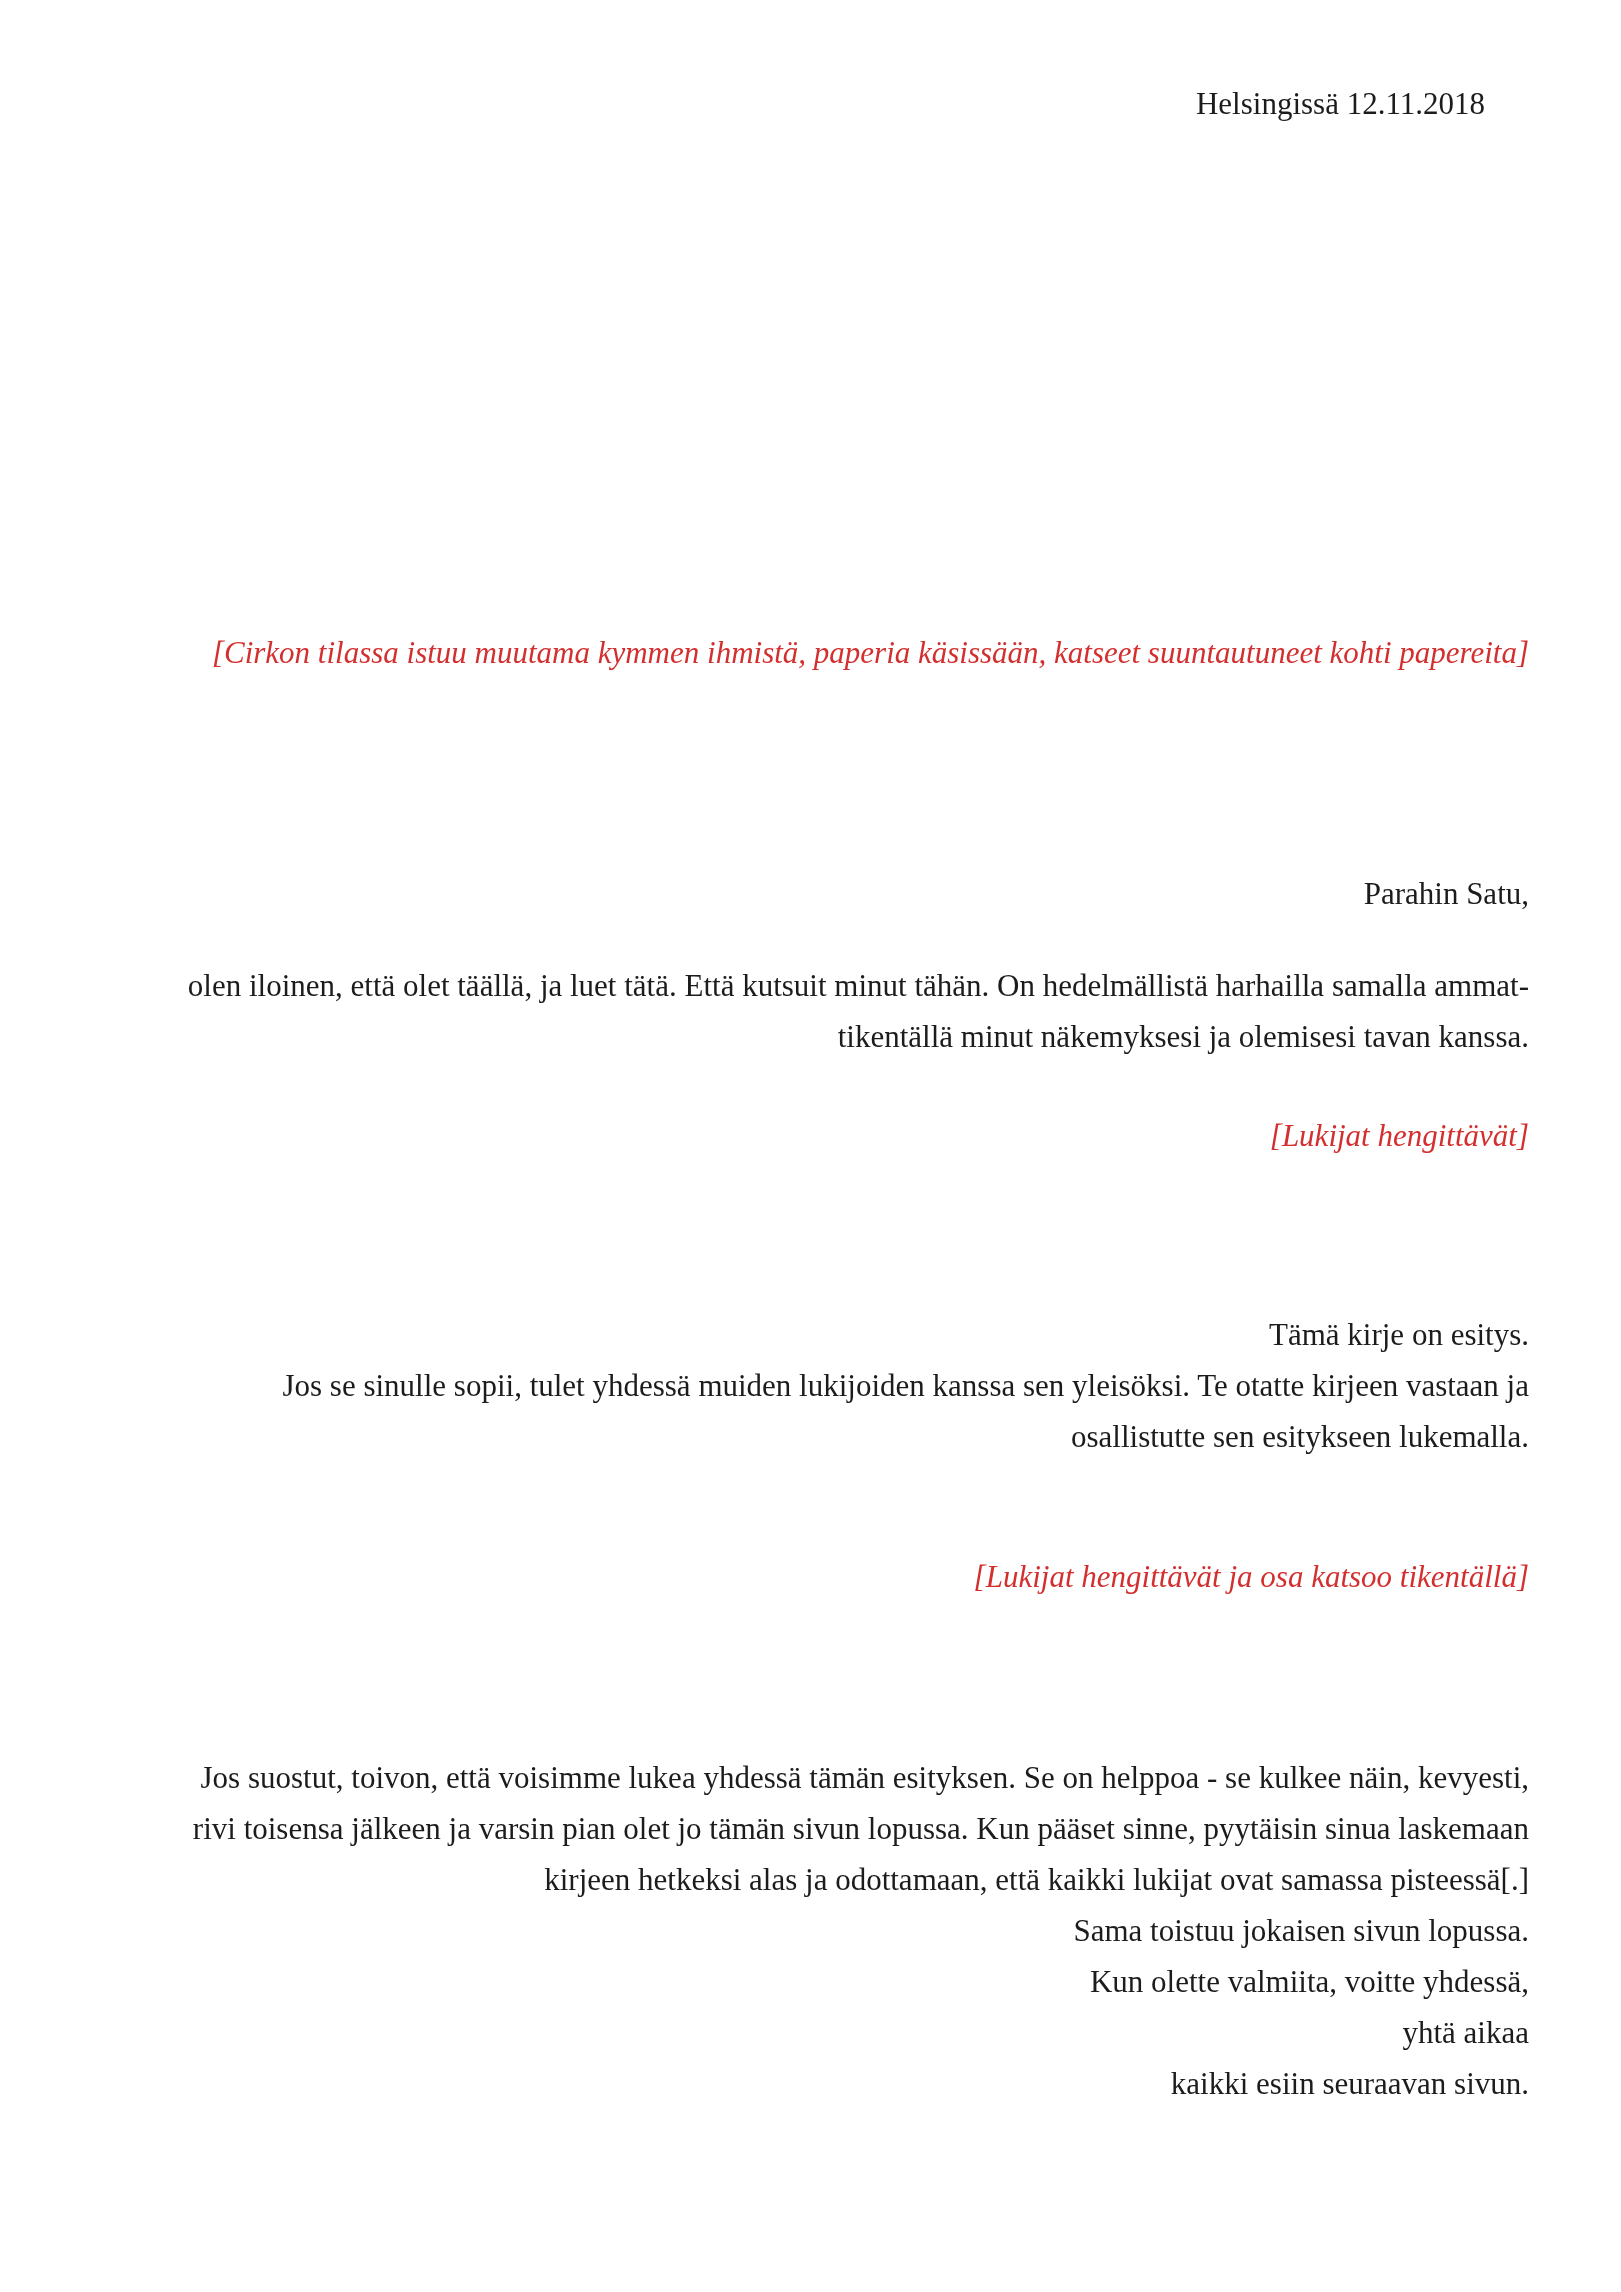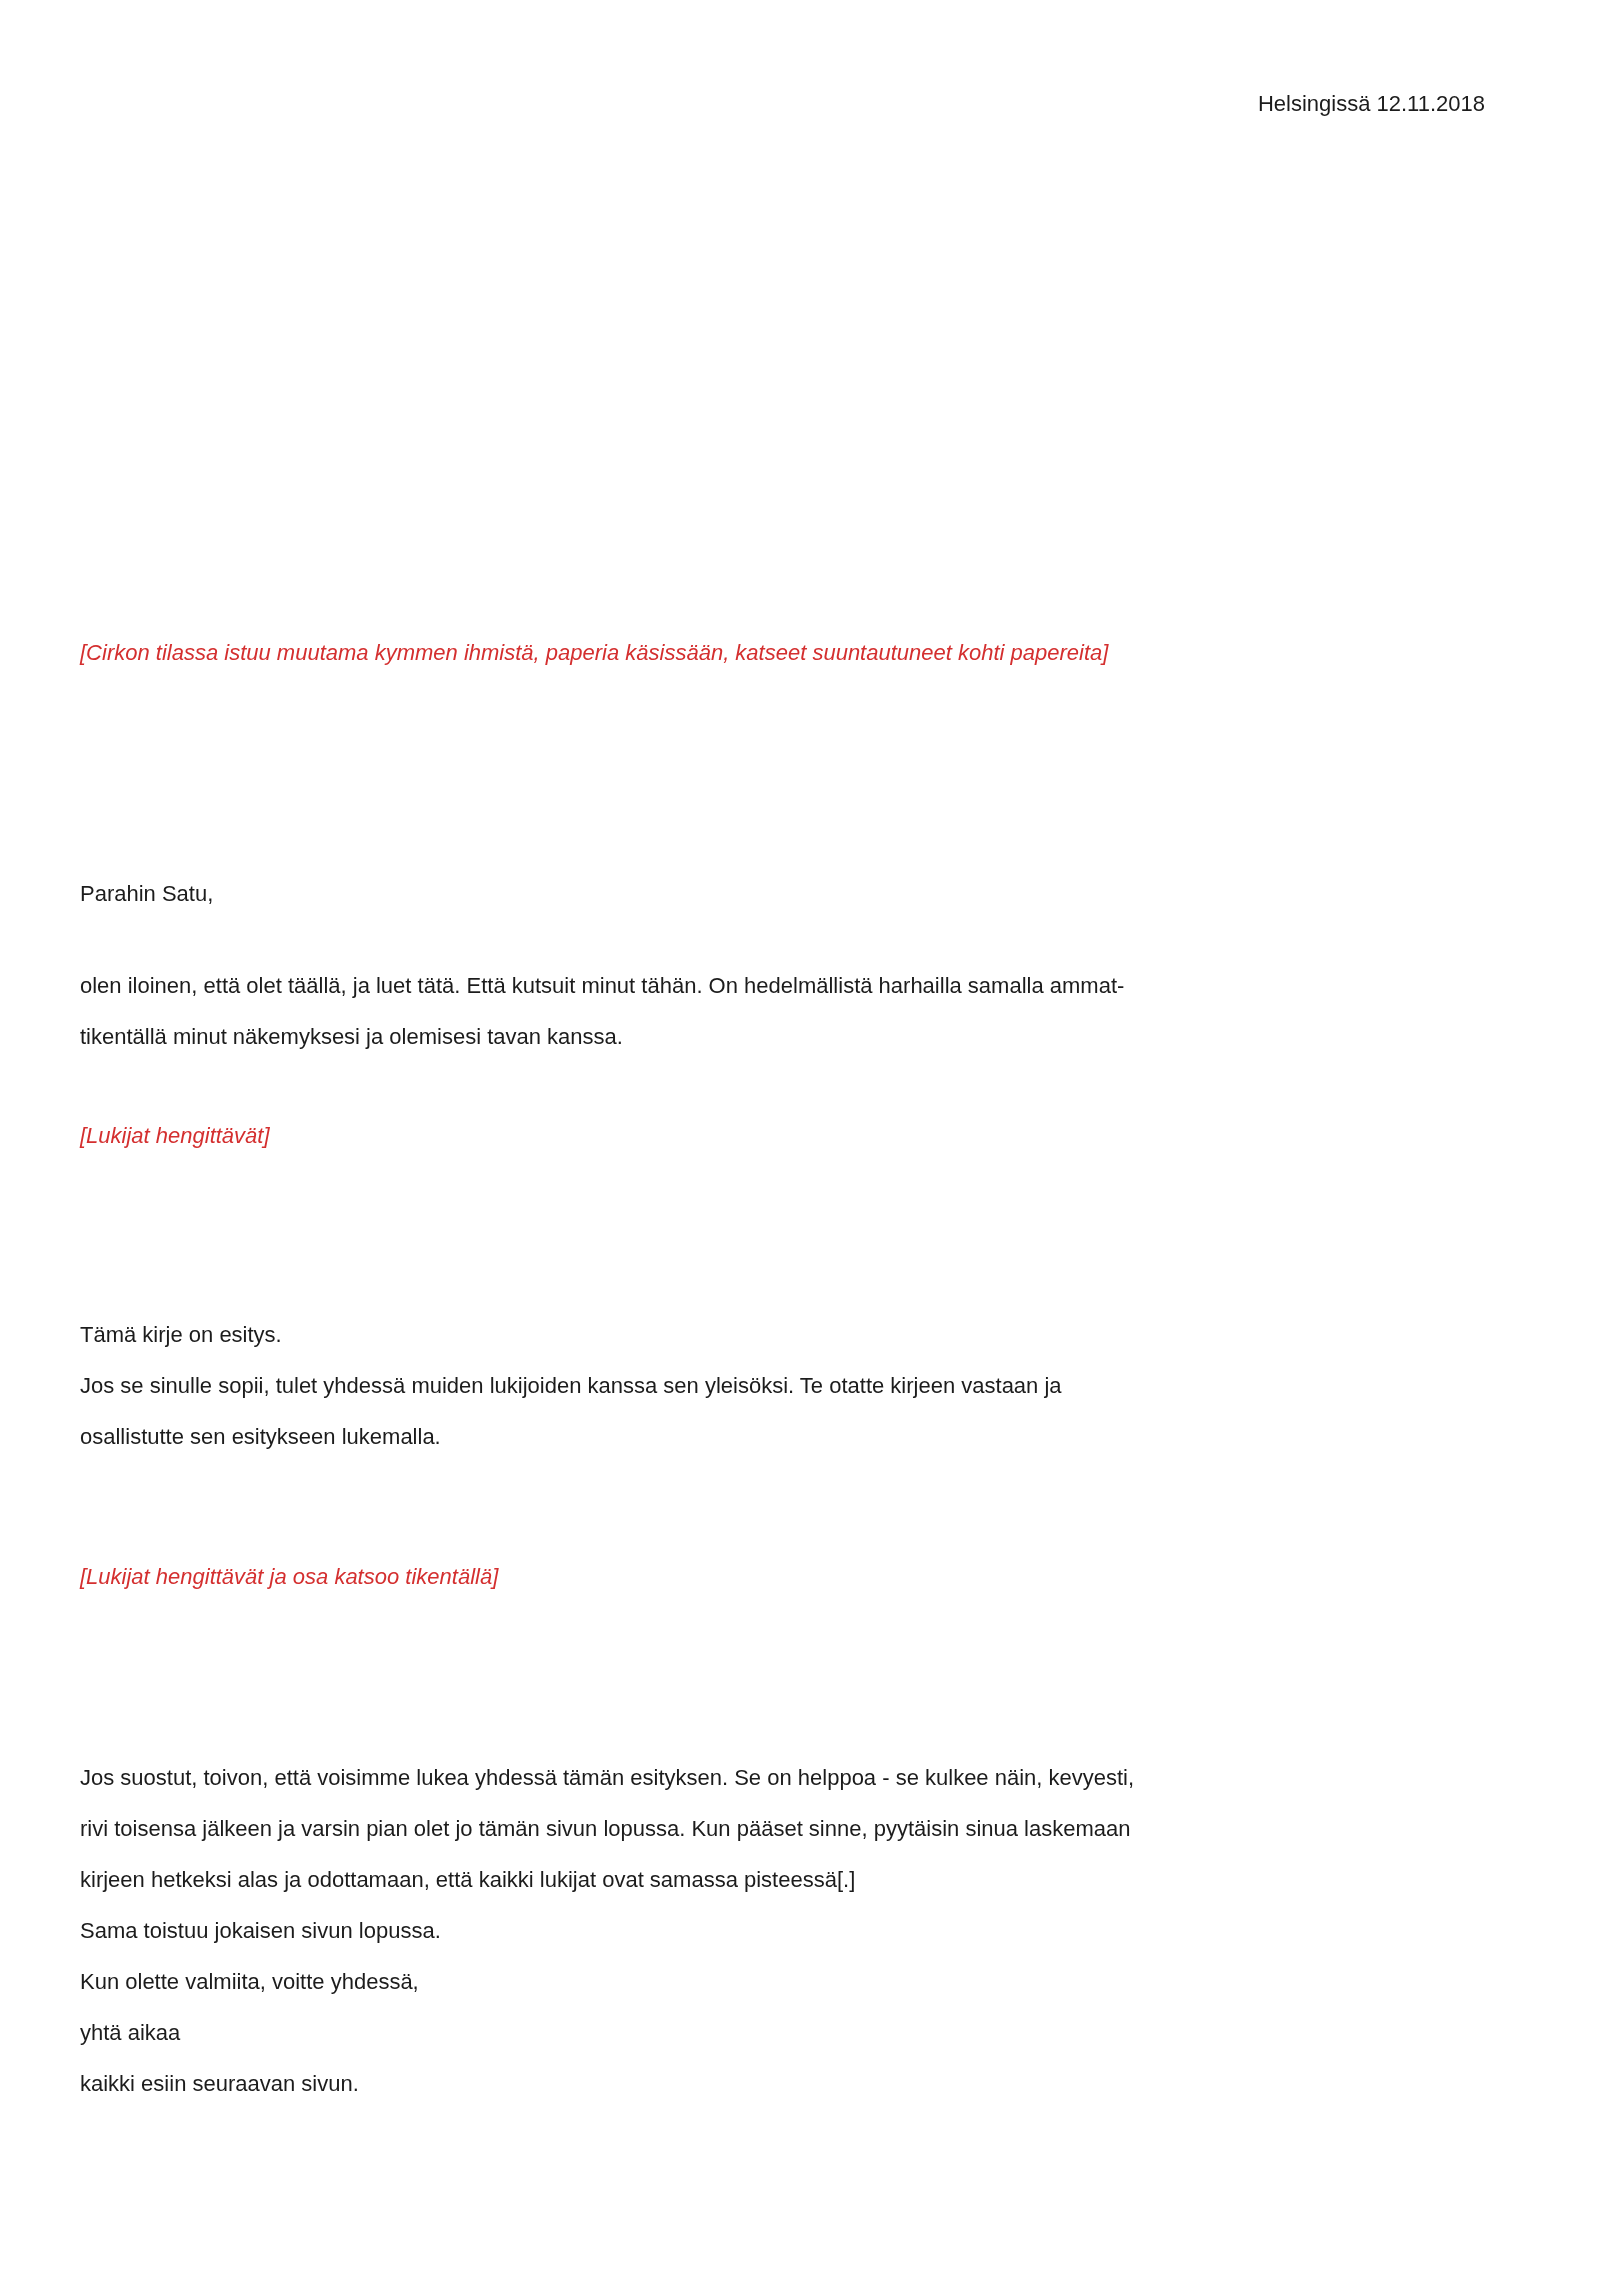--- a/index.html
+++ b/index.html
@@ -5,31 +5,32 @@
   html, body {
     margin: 0;
     padding: 0;
     background: var(--page-bg, #ffffff);
   }
   .page {
     position: relative;
     width: 1621px;
     height: 2293px;
     background: var(--page-bg, #ffffff);
-    font-family: Liberation Sans, sans-serif;
-    font-size: 22px;
+    font-family: Liberation Serif, serif;
+    font-size: 31px;
     color: var(--text, #1c1c1c);
     overflow: hidden;
   }
   .block {
     position: absolute;
-    left: 80px;
+    left: 88px;
     width: 1441px;
     line-height: 51px;
     white-space: nowrap;
+    text-align: right;
   }
   .dateline {
     left: auto;
     right: 136px;
     width: auto;
     top: 78px;
     text-align: right;
   }
   .stage {
     font-style: italic;

